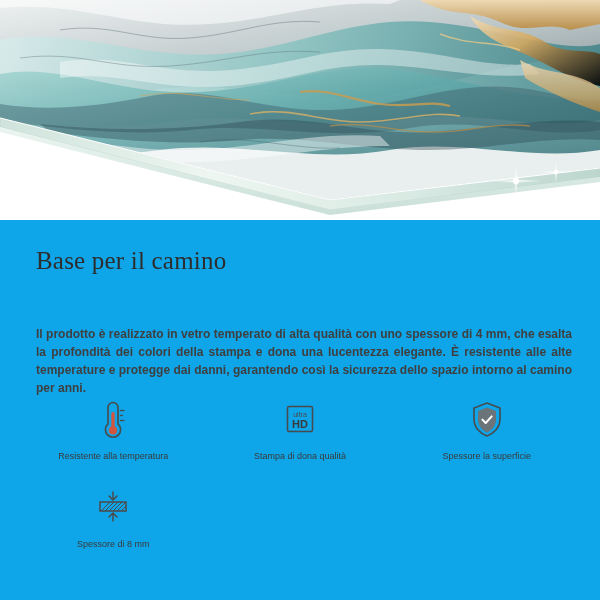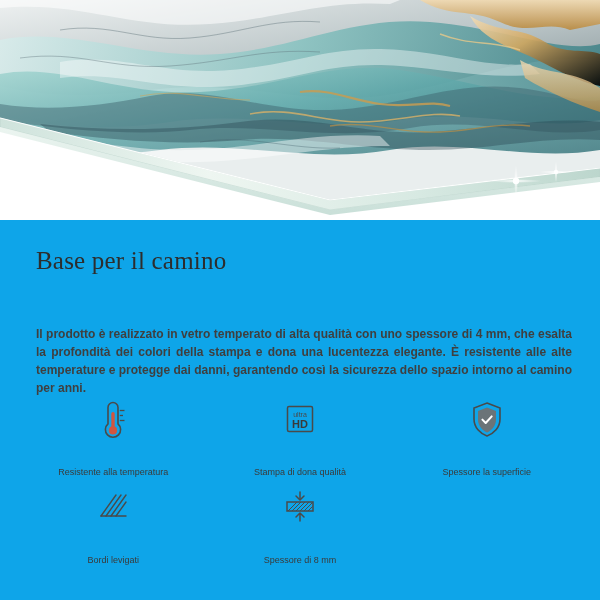--- a/index.html
+++ b/index.html
@@ -75,21 +75,20 @@
     display: grid;
     grid-template-columns: repeat(3, 1fr);
     grid-template-rows: 88px 88px;
     row-gap: 0px;
   }
   .feature {
     display: flex;
     flex-direction: column;
     align-items: center;
     justify-content: flex-start;
-    gap: 16px;
   }
   .feature-icon {
     height: 46px;
     display: flex;
     align-items: center;
     justify-content: center;
   }
   .feature-label {
     margin-top: 8px;
     font-size: 9px;
@@ -238,32 +237,20 @@
         <svg width="44" height="46" viewBox="0 0 44 46">
           <path d="M22 7 L35 12 v11 c0 8.6 -6.2 14.6 -13 17 c-6.8 -2.4 -13 -8.4 -13 -17 V12 Z" fill="none" stroke="#4a4a4a" stroke-width="1.6"></path>
           <path d="M22 11.6 L31 15 v8.4 c0 6.6 -4.6 11.1 -9 13 c-4.4 -1.9 -9 -6.4 -9 -13 V15 Z" fill="#6b7478"></path>
           <path d="M17.4 23.6 l3.3 3.4 l6 -6.6" fill="none" stroke="#ffffff" stroke-width="2" stroke-linecap="round" stroke-linejoin="round"></path>
         </svg>
       </div>
       <div class="feature-label">Spessore la superficie</div>
     </div>
 
 
-    <div class="feature">
-      <div class="feature-icon">
-        <svg width="46" height="46" viewBox="0 0 46 46">
-          <path d="M11 32 L26 11" stroke="#4a4a4a" stroke-width="1.4" stroke-linecap="round"></path>
-          <path d="M16 32 L31 11" stroke="#4a4a4a" stroke-width="1.4" stroke-linecap="round"></path>
-          <path d="M21 32 L36 11" stroke="#4a4a4a" stroke-width="1.4" stroke-linecap="round"></path>
-          <path d="M26 32 L36 18" stroke="#4a4a4a" stroke-width="1.4" stroke-linecap="round"></path>
-          <path d="M11 32 H36" stroke="#4a4a4a" stroke-width="1.4" stroke-linecap="round"></path>
-        </svg>
-      </div>
-      <div class="feature-label">Bordi levigati</div>
-    </div>
 
     <div class="feature">
       <div class="feature-icon">
         <svg width="46" height="46" viewBox="0 0 46 46">
           <path d="M23 8 V15" stroke="#4a4a4a" stroke-width="1.5" stroke-linecap="round"></path>
           <path d="M19 12 L23 16 L27 12" fill="none" stroke="#4a4a4a" stroke-width="1.5" stroke-linecap="round" stroke-linejoin="round"></path>
           <rect x="10" y="18" width="26" height="9" fill="none" stroke="#4a4a4a" stroke-width="1.5"></rect>
           <path d="M11 27 L20 18 M15 27 L24 18 M19 27 L28 18 M23 27 L32 18 M27 27 L35 19 M31 27 L35.5 22.5" stroke="#4a4a4a" stroke-width="1"></path>
           <path d="M23 37 V30" stroke="#4a4a4a" stroke-width="1.5" stroke-linecap="round"></path>
           <path d="M19 33 L23 29 L27 33" fill="none" stroke="#4a4a4a" stroke-width="1.5" stroke-linecap="round" stroke-linejoin="round"></path>

